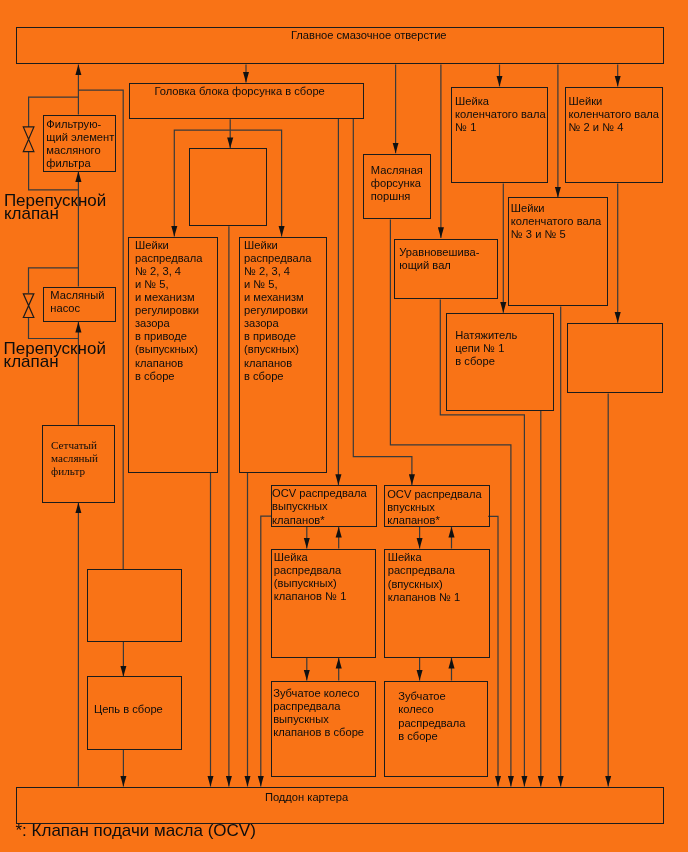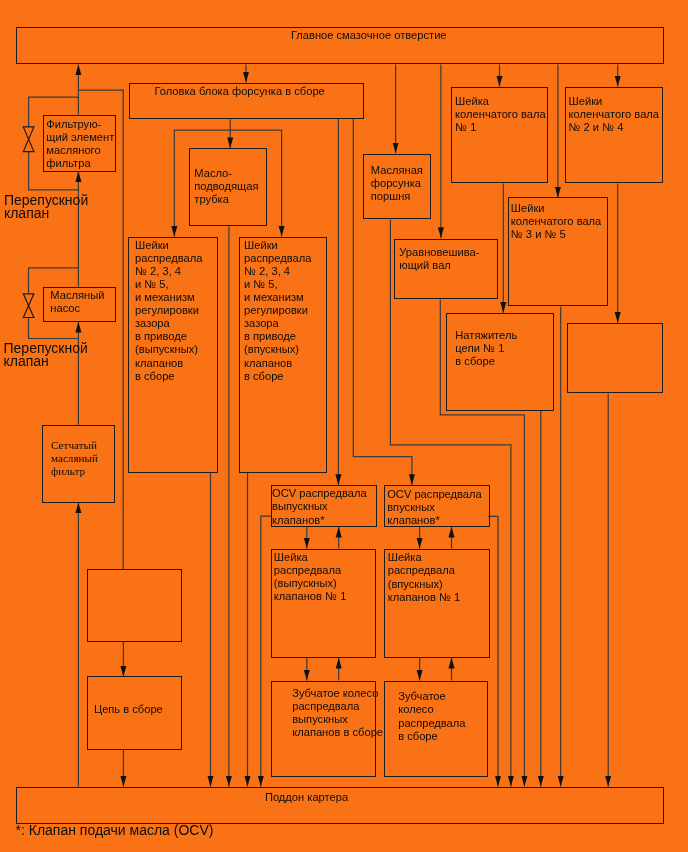--- a/index.html
+++ b/index.html
@@ -4,21 +4,21 @@
 <title>Engine lubrication system flow diagram</title>
 <style>
   html,body{margin:0;padding:0;background:#ffffff;}
   body{width:688px;height:852px;font-family:"Liberation Sans",sans-serif;color:#000;}
   #stage{position:relative;width:688px;height:852px;overflow:hidden;background:#f97316;
          -webkit-font-smoothing:antialiased;transform:translateZ(0);}
   svg#wires{position:absolute;left:0;top:0;width:688px;height:852px;pointer-events:none;}
   .bx{position:absolute;box-sizing:border-box;border:1.5px solid #1c1c1c;background:transparent;}
   .tx{position:absolute;font-size:11.15px;line-height:13.1px;white-space:pre-line;color:#0d0d0d;
       letter-spacing:0px;}
-  .note{position:absolute;font-size:14px;line-height:13.1px;white-space:pre-line;color:#0d0d0d;}
+  .note{position:absolute;font-size:17px;line-height:13.1px;white-space:pre-line;color:#0d0d0d;}
 </style>
 </head>
 <body>
 
 <div id="stage">
 
 <svg id="wires" viewBox="0 0 688 852">
   <defs>
     <marker id="ah" markerWidth="11" markerHeight="6.6" refX="10.7" refY="3.3" orient="auto" markerUnits="userSpaceOnUse">
       <path d="M0 0.25 L10.7 3.3 L0 6.35 Z" fill="#111111"></path>
@@ -97,23 +97,20 @@
 
 <div class="bx" style="left:86.5px;top:569px;width:95.3px;height:72.5px;"></div>
 
 <div class="bx" style="left:86.5px;top:676.4px;width:95.3px;height:73.2px;"></div>
 <div class="tx" style="left:93.9px;top:703.4px;">Цепь в сборе</div>
 
 <div class="bx" style="left:128.5px;top:82.7px;width:235.7px;height:36.4px;"></div>
 <div class="tx" style="left:154.5px;top:84.5px;">Головка блока форсунка в сборе</div>
 
 <div class="bx" style="left:189.3px;top:148.2px;width:77.9px;height:78.1px;"></div>
-<div class="tx" style="left:194.3px;top:166.8px;">Масло-
-подводящая
-трубка</div>
 
 <div class="bx" style="left:128.2px;top:236.6px;width:89.8px;height:236.1px;"></div>
 <div class="tx" style="left:135.0px;top:238.7px;">Шейки
 распредвала
 № 2, 3, 4
 и № 5,
 и механизм
 регулировки
 зазора
 в приводе
@@ -181,21 +178,21 @@
 (выпускных)
 клапанов № 1</div>
 
 <div class="bx" style="left:383.8px;top:549px;width:106.2px;height:108.8px;"></div>
 <div class="tx" style="left:387.7px;top:551.4px;">Шейка
 распредвала
 (впускных)
 клапанов № 1</div>
 
 <div class="bx" style="left:271px;top:681px;width:105px;height:96.3px;"></div>
-<div class="tx" style="left:273.2px;top:687.1px;margin-left:19px;">Зубчатое колесо
+<div class="tx" style="left:273.2px;top:687.1px;">Зубчатое колесо
 распредвала
 выпускных
 клапанов в сборе</div>
 
 <div class="bx" style="left:383.8px;top:681px;width:104.2px;height:96.3px;"></div>
 <div class="tx" style="left:398.2px;top:690.4px;">Зубчатое
 колесо
 распредвала
 в сборе</div>
 

